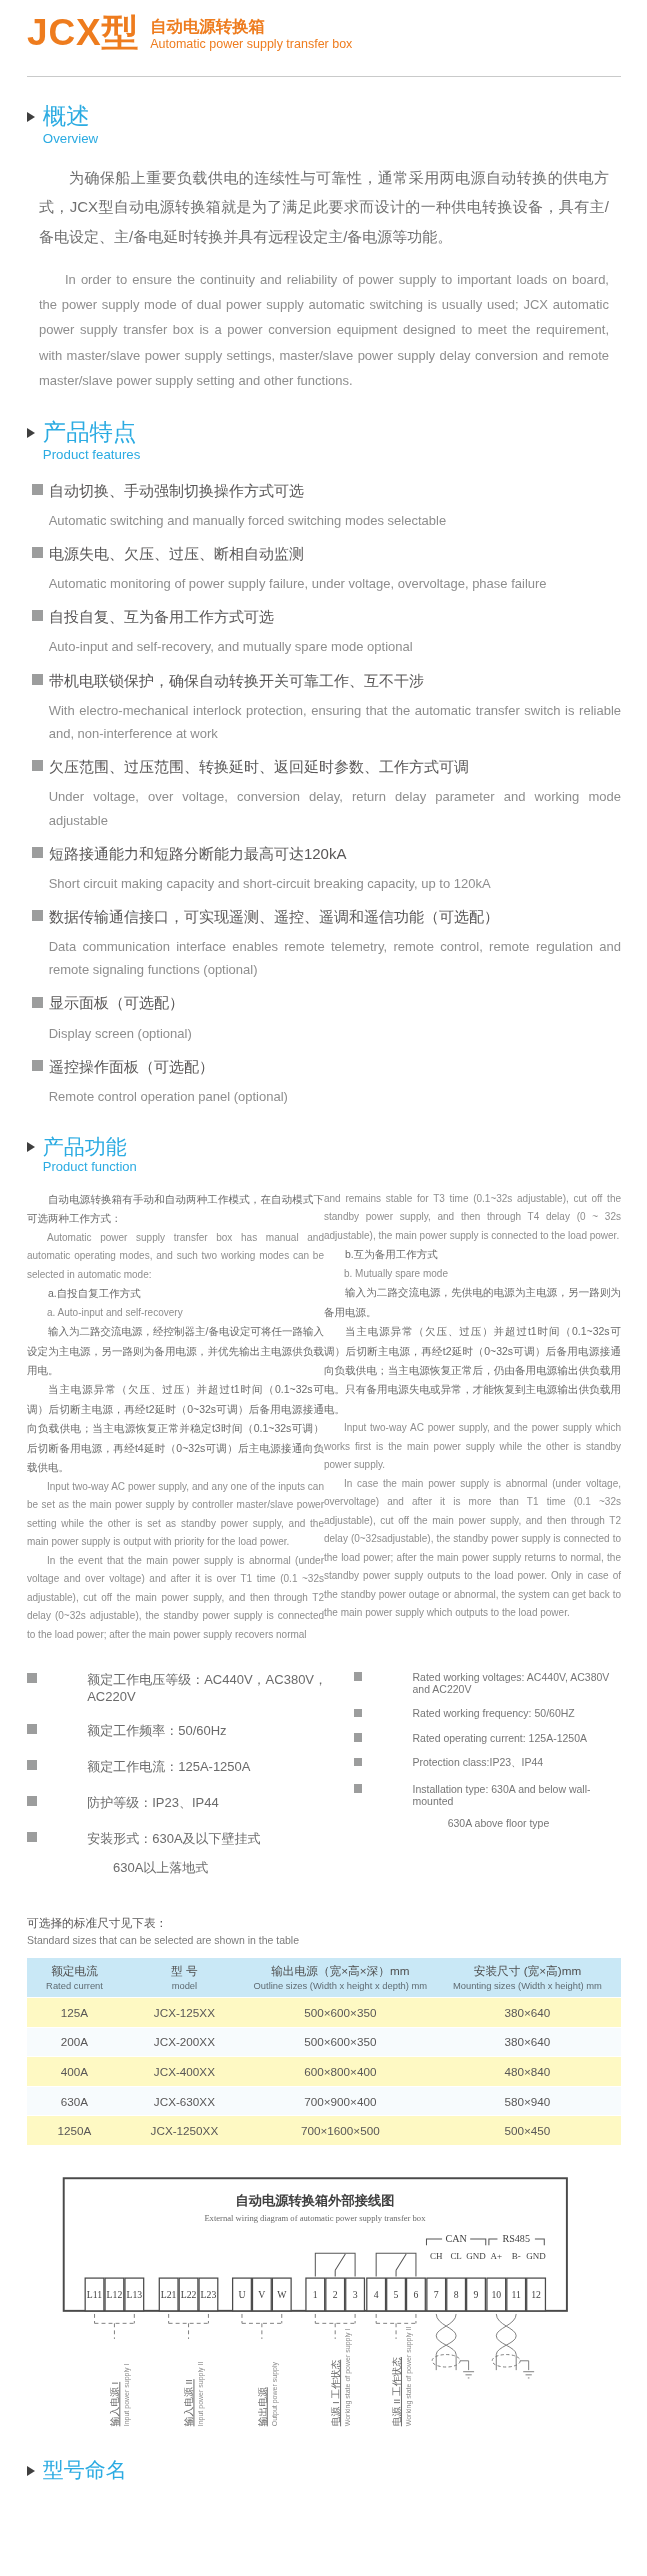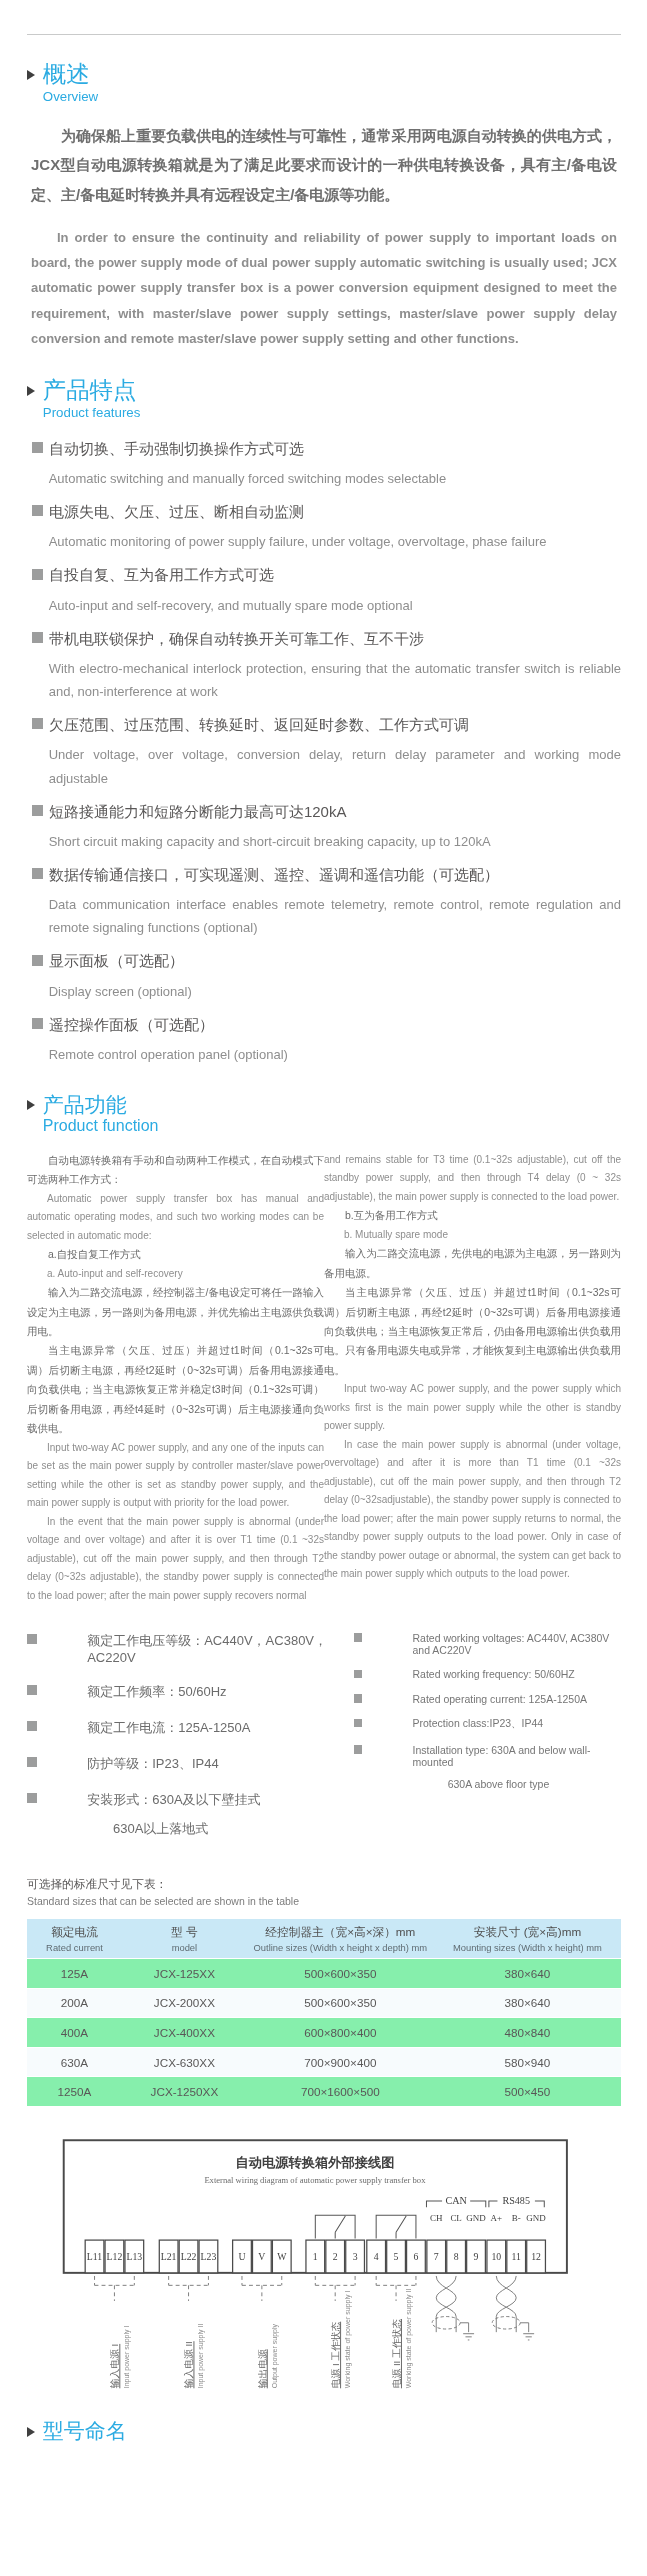--- a/index.html
+++ b/index.html
@@ -14,24 +14,24 @@
   .brand-sub .en{color:#ee7c1e;font-size:12.5px;line-height:1.25;}
   .header-divider{border:none;border-top:1.6px solid #c9caca;margin:23.4px 0 4.7px 0;}
 
   
   .sec{margin-top:26.5px;}
   .sec-head{display:flex;align-items:flex-start;}
   .tri{width:0;height:0;border-left:8.6px solid #3f3f3f;border-top:5.5px solid transparent;border-bottom:5.5px solid transparent;margin:7.8px 7.8px 0 0;}
   .sec-titles .cn{color:#2babe2;font-size:23.4px;line-height:1.1;}
   .sec-titles .en{color:#2babe2;font-size:13.3px;margin-top:1.6px;}
   .sec-head.small .cn{font-size:21px;}
-  .sec-head.small .en{font-size:16px;}
-
-  
-  .ov p{margin:4px;text-align:justify;font-weight:bold;}
+  .sec-head.small .en{font-size:13px;}
+
+  
+  .ov p{margin:12px;text-align:justify;}
   .ov .p-cn{font-size:15px;color:#6f6f6f;line-height:1.95;text-indent:2em;margin-top:17px;}
   .ov .p-en{font-size:13px;color:#8e8e8e;line-height:1.95;text-indent:2em;margin-top:15.6px;}
 
   
   .feat{margin:19px 0 0 4.7px;}
   .feat-cn{display:flex;align-items:flex-start;font-size:15px;color:#595757;line-height:1.3;}
   .bullet{flex:0 0 auto;width:11px;height:11px;background:#9c9d9d;margin:3.1px 6.2px 0 0;}
   .feat-en{font-size:13px;color:#8e8e8e;margin:8.6px 0 11.7px 17px;line-height:1.8;text-align:justify;}
 
   
@@ -54,33 +54,40 @@
   .ti-sub-r{font-size:10.5px;color:#767676;margin:-2.3px 0 11px 94px;}
 
   
   .note-cn{font-size:11.7px;color:#595757;margin-top:23.4px;}
   .note-en{font-size:10.5px;color:#7c7c7c;margin-top:3.1px;}
   table.sizes{width:100%;border-collapse:separate;border-spacing:0 1.6px;margin-top:11px;}
   table.sizes th{background:#c9e8f6;font-weight:normal;padding:5.5px 3.1px;}
   table.sizes th .h-cn{font-size:11.7px;color:#4f4f4f;}
   table.sizes th .h-en{font-size:9.4px;color:#5f6b72;margin-top:1.6px;}
   table.sizes td{text-align:center;font-size:11.7px;color:#595757;padding:7.8px 3.1px;}
-  table.sizes tr.odd td{background:#86efac;}
+  table.sizes tr.odd td{background:#fef9c3;}
   table.sizes tr.even td{background:#f7fbfd;}
   .cw1{width:16%;} .cw2{width:21%;} .cw3{width:31.5%;} .cw4{width:31.5%;}
 
   
   .wiring-svg{display:block;margin-top:14px;}
   .dseries{font-family:"Liberation Serif","DejaVu Serif",serif;}
 </style>
 </head>
 <body>
 
 <div class="page">
 
+  <div class="header-row">
+    <div class="brand">JCX型</div>
+    <div class="brand-sub">
+      <div class="cn">自动电源转换箱</div>
+      <div class="en">Automatic power supply transfer box</div>
+    </div>
+  </div>
   <hr class="header-divider">
 
   <div class="sec ov">
     <div class="sec-head">
       <span class="tri"></span>
       <div class="sec-titles">
         <div class="cn">概述</div>
         <div class="en">Overview</div>
       </div>
     </div>
@@ -252,21 +259,21 @@
         <tr>
           <th class="cw1">
               <div class="h-cn">额定电流</div>
               <div class="h-en">Rated current</div>
             </th>
           <th class="cw2">
               <div class="h-cn">型 号</div>
               <div class="h-en">model</div>
             </th>
           <th class="cw3">
-              <div class="h-cn">经控制器主（宽×高×深）mm</div>
+              <div class="h-cn">输出电源（宽×高×深）mm</div>
               <div class="h-en">Outline sizes (Width x height x depth) mm</div>
             </th>
           <th class="cw4">
               <div class="h-cn">安装尺寸 (宽×高)mm</div>
               <div class="h-en">Mounting sizes (Width x height) mm</div>
             </th>
         </tr>
       </thead>
       <tbody>
         <tr class="odd">

